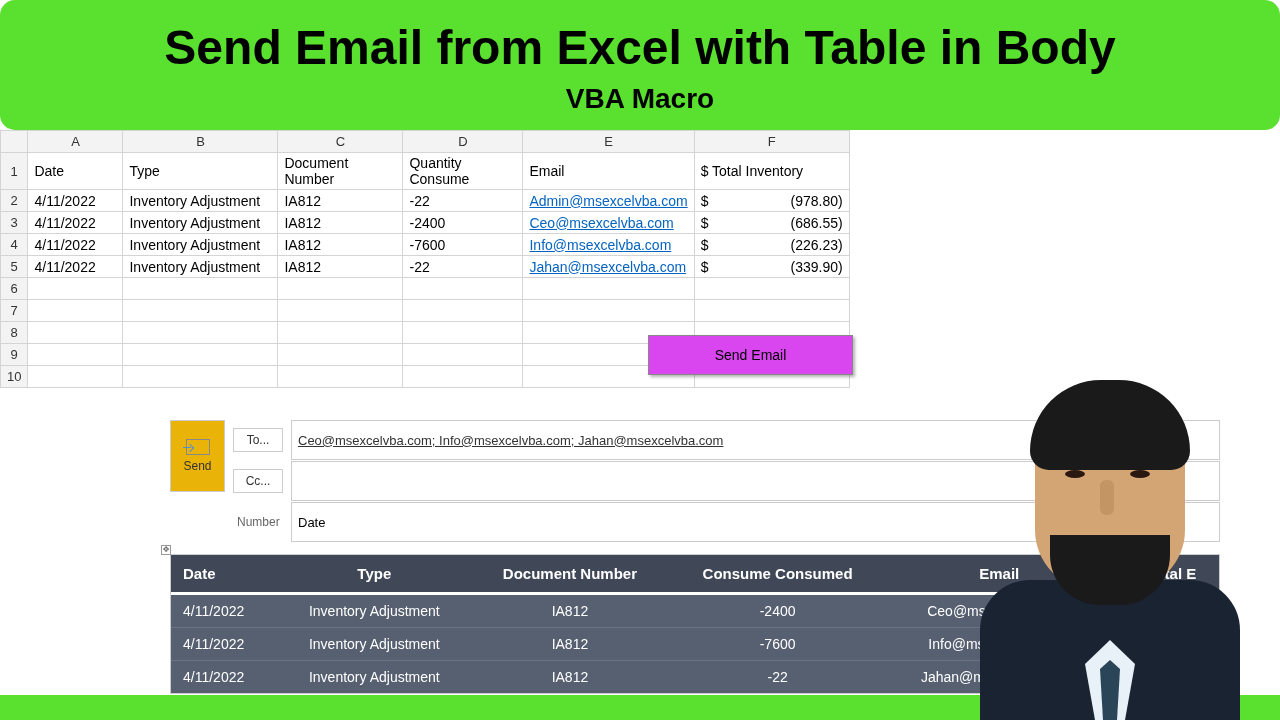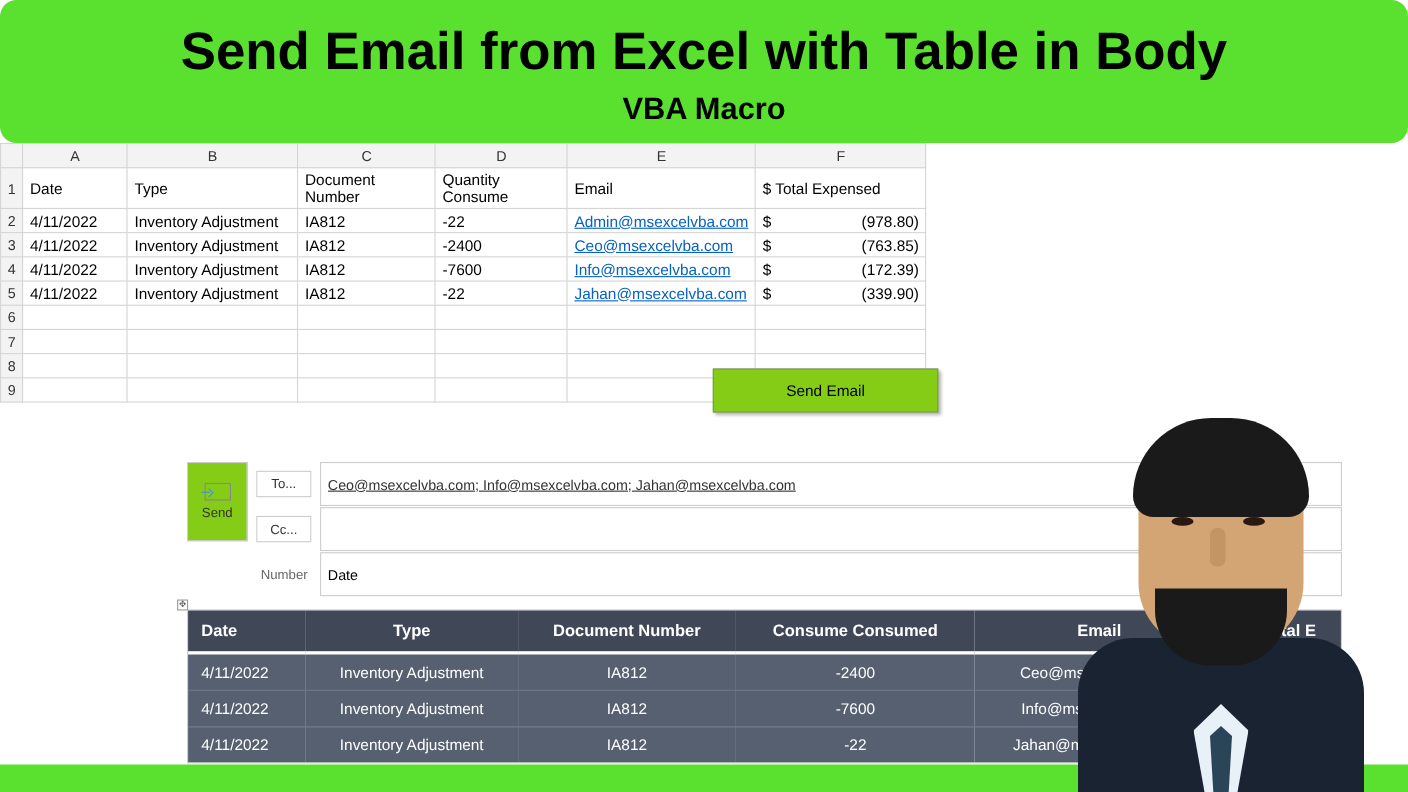--- a/index.html
+++ b/index.html
@@ -17,24 +17,24 @@
 .col-b{width:155px;}
 .col-c{width:125px;}
 .col-d{width:120px;}
 .col-e{width:165px;}
 .col-f{width:155px;}
 .align-right{text-align:right;}
 .email-link{color:#0563c1;text-decoration:underline;cursor:pointer;}
 .currency-cell{position:relative;}
 .currency-cell .sym{float:left;}
 .currency-cell .amt{float:right;}
-.send-email-btn{position:absolute;left:648px;top:335px;width:205px;height:40px;background:#84cc16;border:1px solid #888;font-size:14px;cursor:pointer;box-shadow:2px 2px 3px rgba(0,0,0,0.3);}
+.send-email-btn{position:absolute;left:648px;top:335px;width:205px;height:40px;background:#d946ef;border:1px solid #888;font-size:14px;cursor:pointer;box-shadow:2px 2px 3px rgba(0,0,0,0.3);}
 .outlook-compose{position:absolute;left:170px;top:420px;width:1050px;background:#fff;}
 .compose-header{display:flex;gap:8px;align-items:flex-start;}
-.send-btn{width:55px;height:72px;border:1px solid #ccc;background:#84cc16;display:flex;flex-direction:column;align-items:center;justify-content:center;gap:4px;font-size:12px;color:#333;cursor:pointer;}
+.send-btn{width:55px;height:72px;border:1px solid #ccc;background:#eab308;display:flex;flex-direction:column;align-items:center;justify-content:center;gap:4px;font-size:12px;color:#333;cursor:pointer;}
 .send-icon{width:24px;height:16px;border:1px solid #888;position:relative;}
 .send-icon::before{content:'';position:absolute;width:8px;height:1px;background:#4a90d9;left:-4px;top:7px;}
 .send-icon::after{content:'';position:absolute;width:5px;height:5px;border-right:1px solid #4a90d9;border-top:1px solid #4a90d9;transform:rotate(45deg);left:0;top:5px;}
 .fields-col{flex:1;display:flex;flex-direction:column;gap:1px;}
 .field-row{display:flex;gap:8px;align-items:center;}
 .field-btn{width:50px;height:24px;border:1px solid #ccc;background:#fff;font-size:12px;color:#333;cursor:pointer;}
 .field-label{width:50px;font-size:12px;color:#666;padding-left:4px;}
 .field-input{flex:1;height:40px;border:1px solid #ccc;padding:0 6px;font-size:13px;}
 .field-input.to-val{text-decoration:underline;color:#333;}
 .body-area{margin-top:12px;border:1px solid #ccc;padding:0;position:relative;width:100%;}
@@ -80,21 +80,21 @@
   <th class="col-hdr col-e">E</th>
   <th class="col-hdr col-f">F</th>
 </tr>
 <tr>
   <td class="row-hdr">1</td>
   <td>Date</td>
   <td>Type</td>
   <td>Document Number</td>
   <td>Quantity Consume</td>
   <td>Email</td>
-  <td>$ Total Expensed</td>
+  <td>$ Total Inventory</td>
 </tr>
 <tr>
   <td class="row-hdr">2</td>
   <td class="align-right">4/11/2022</td>
   <td>Inventory Adjustment</td>
   <td>IA812</td>
   <td class="align-right">-22</td>
   <td><span class="email-link">Admin@msexcelvba.com</span></td>
   <td class="currency-cell">
             <span class="sym">$</span>
@@ -103,33 +103,33 @@
 </tr>
 <tr>
   <td class="row-hdr">3</td>
   <td class="align-right">4/11/2022</td>
   <td>Inventory Adjustment</td>
   <td>IA812</td>
   <td class="align-right">-2400</td>
   <td><span class="email-link">Ceo@msexcelvba.com</span></td>
   <td class="currency-cell">
             <span class="sym">$</span>
-            <span class="amt">(763.85)</span>
+            <span class="amt">(686.55)</span>
           </td>
 </tr>
 <tr>
   <td class="row-hdr">4</td>
   <td class="align-right">4/11/2022</td>
   <td>Inventory Adjustment</td>
   <td>IA812</td>
   <td class="align-right">-7600</td>
   <td><span class="email-link">Info@msexcelvba.com</span></td>
   <td class="currency-cell">
             <span class="sym">$</span>
-            <span class="amt">(172.39)</span>
+            <span class="amt">(226.23)</span>
           </td>
 </tr>
 <tr>
   <td class="row-hdr">5</td>
   <td class="align-right">4/11/2022</td>
   <td>Inventory Adjustment</td>
   <td>IA812</td>
   <td class="align-right">-22</td>
   <td><span class="email-link">Jahan@msexcelvba.com</span></td>
   <td class="currency-cell">
@@ -159,20 +159,29 @@
           <td class="row-hdr">8</td>
           <td></td>
           <td></td>
           <td></td>
           <td></td>
           <td></td>
           <td></td>
         </tr>
 <tr>
           <td class="row-hdr">9</td>
+          <td></td>
+          <td></td>
+          <td></td>
+          <td></td>
+          <td></td>
+          <td></td>
+        </tr>
+<tr>
+          <td class="row-hdr">10</td>
           <td></td>
           <td></td>
           <td></td>
           <td></td>
           <td></td>
           <td></td>
         </tr>
 </tbody>
     </table>
 </div>

